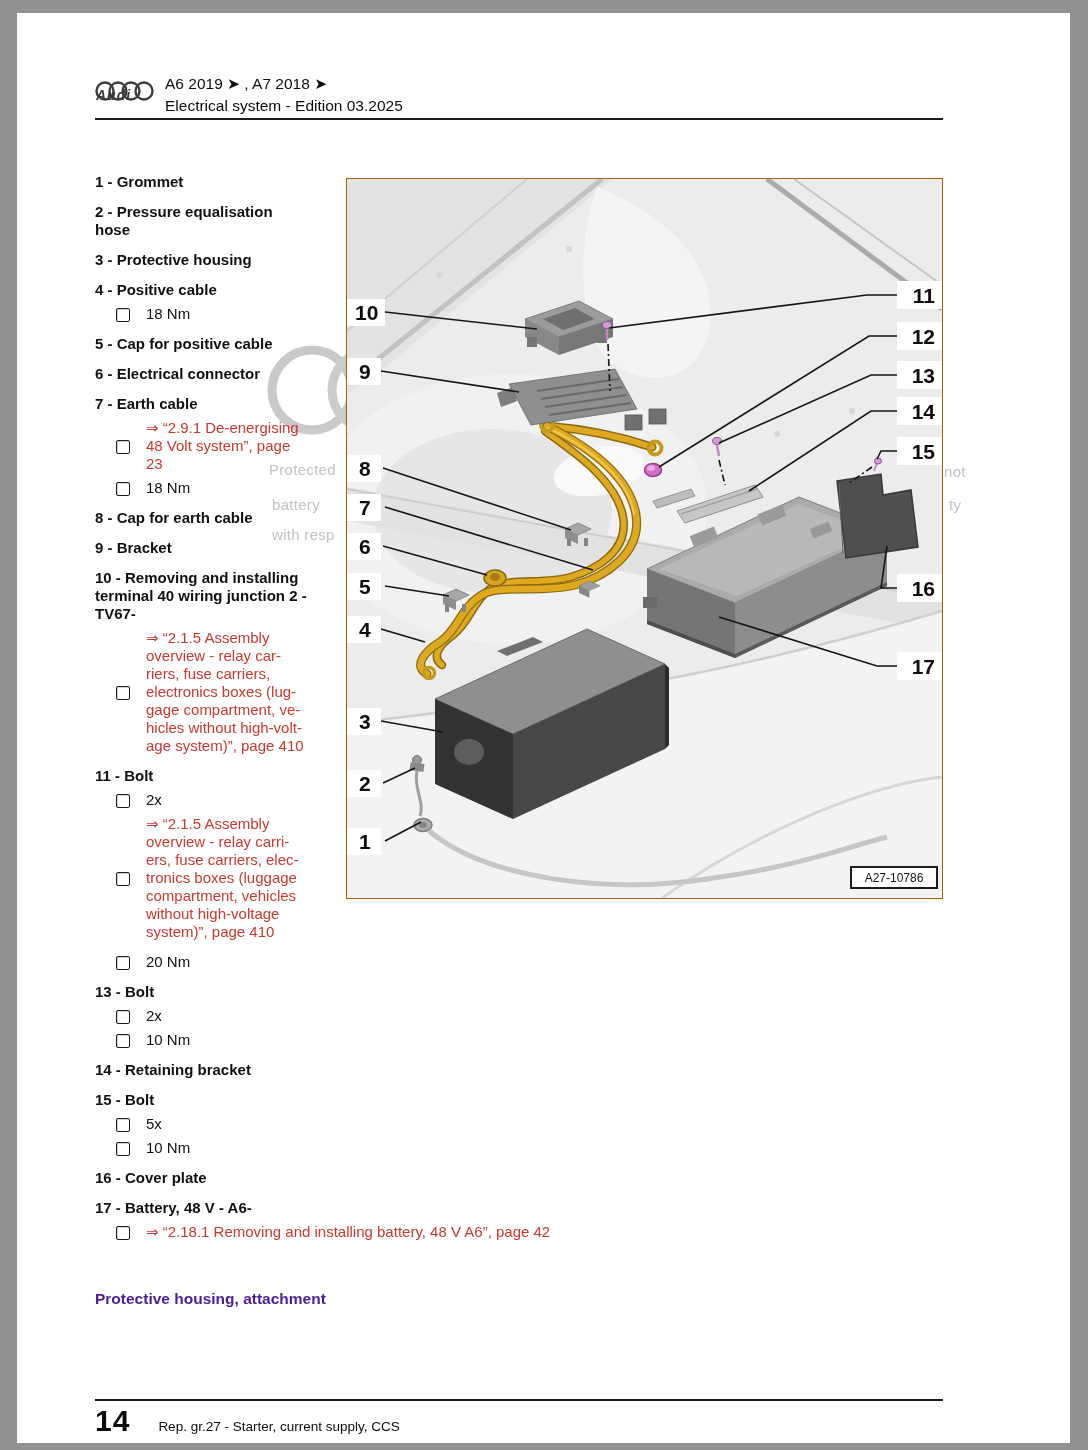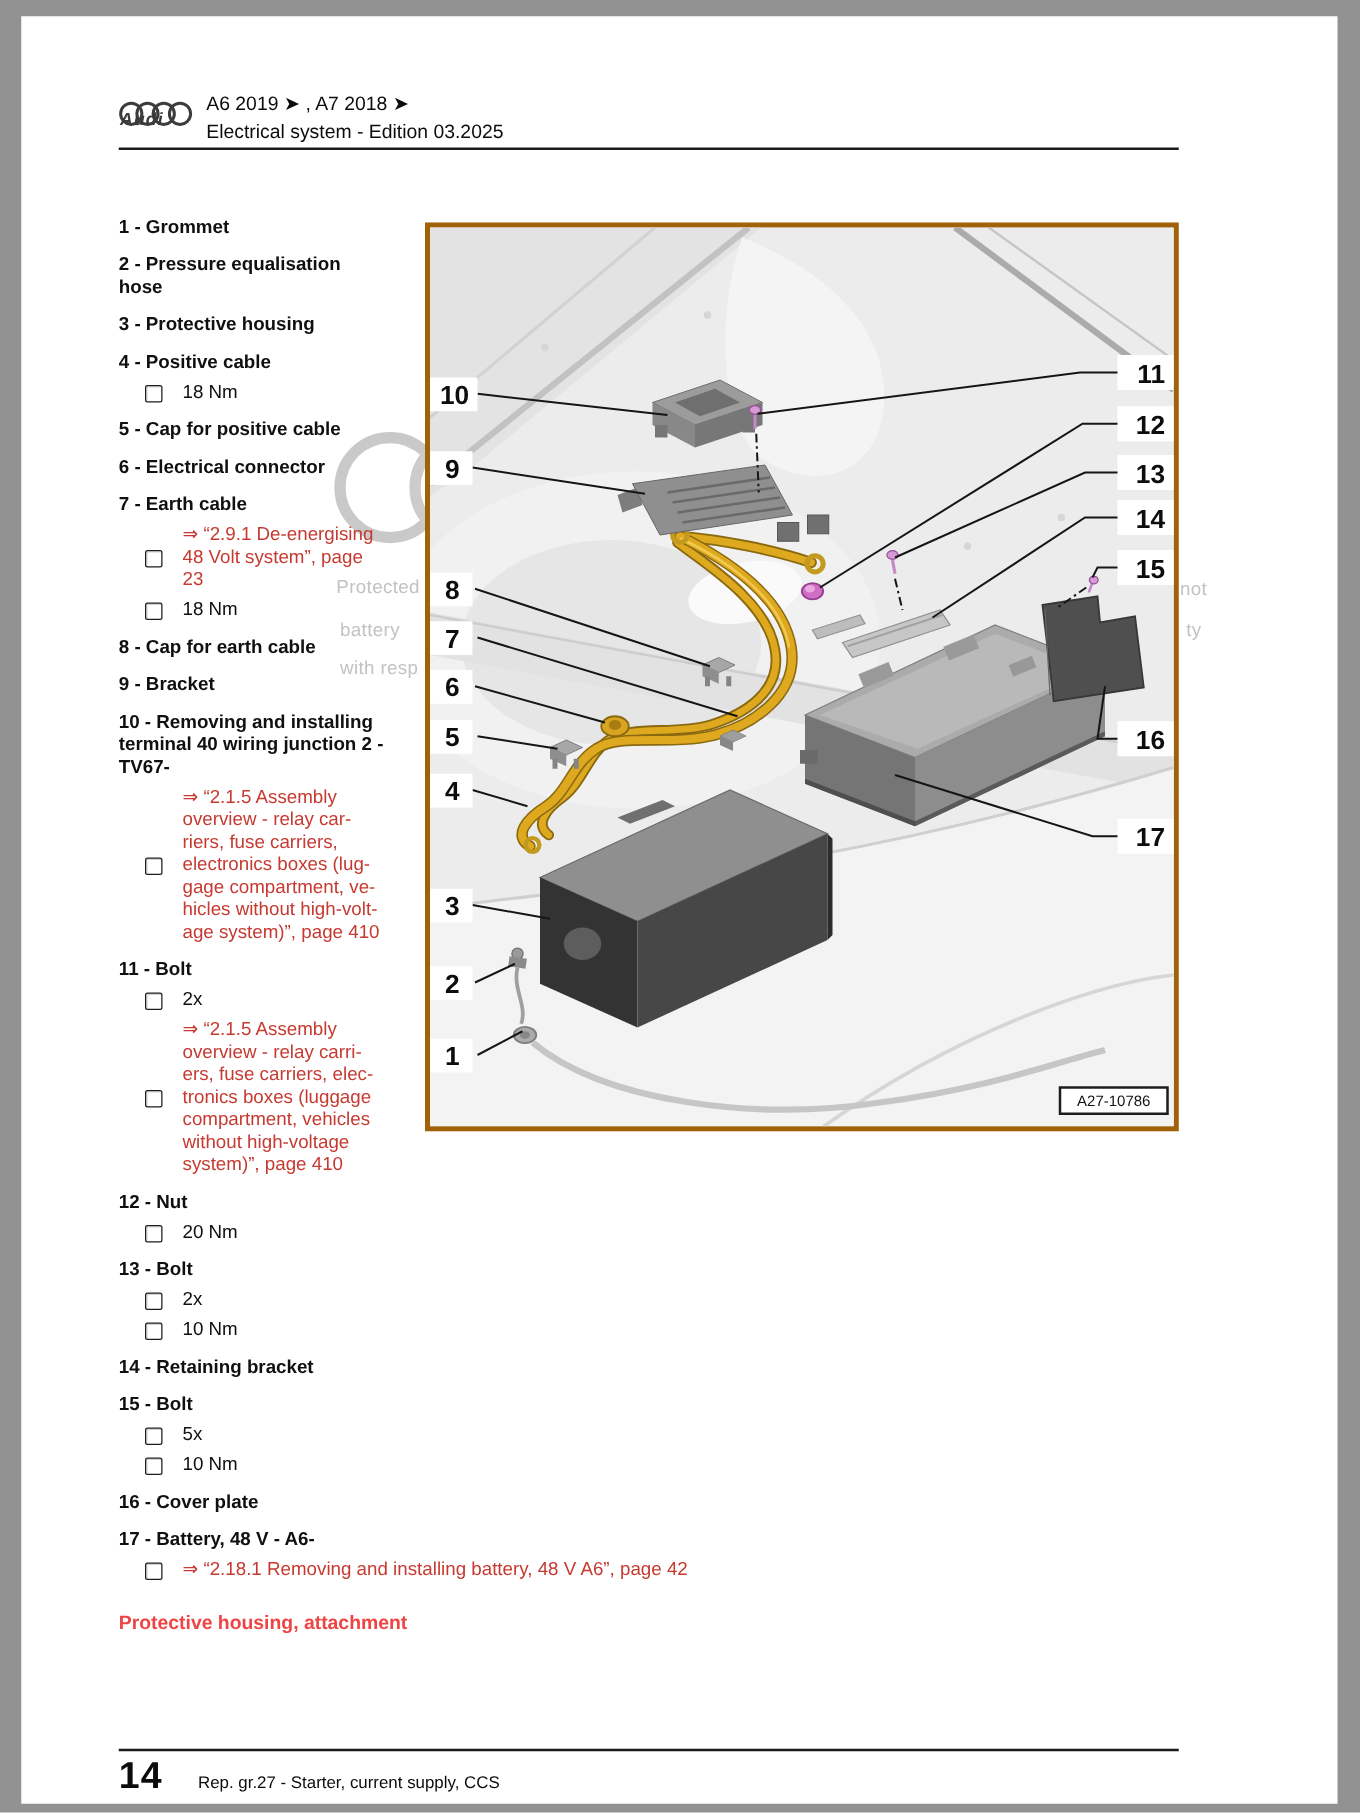--- a/index.html
+++ b/index.html
@@ -19,32 +19,32 @@
   .logo-word{position:absolute;left:1px;top:16px;font-size:14px;font-weight:bold;font-style:italic;
     letter-spacing:1px;color:#3a3a3a;}
   .head-titles{position:absolute;left:70px;top:2px;font-size:15.5px;line-height:22px;color:#0c0c0c;}
   .header-rule{position:absolute;left:78px;top:105px;width:848px;height:2px;background:#1a1a1a;}
   
   .rings-wm{position:absolute;left:250px;top:330px;z-index:0;}
   .wm-frag{position:absolute;z-index:1;color:#c3c2c2;font-size:15px;letter-spacing:.3px;}
   
   .content{position:absolute;left:78px;top:160px;width:848px;z-index:2;}
   .figure{
-    float:right;width:595px;height:719px;border:4px solid #a16207;background:#ececec;
+    float:right;width:595px;height:719px;border:1px solid #a16207;background:#ececec;
     margin:5px 0 10px 10px;position:relative;z-index:3;
   }
   .figure svg{display:block;}
   .part{margin:0 0 12px 0;font-size:15px;line-height:18px;color:#101010;}
   .part-title{font-weight:bold;}
   .sub{display:flex;margin-top:6px;padding-left:21px;align-items:center;}
   .cb{flex:0 0 auto;width:12px;height:12px;border:1.7px solid #1d1d1d;border-radius:2px;
     margin:2px 16px 0 0;box-shadow:inset 1px 1px 0 rgba(0,0,0,.18);background:#fff;}
   .xref{color:#c63a31;text-underline-offset:2px;cursor:pointer;}
   .spec{color:#101010;}
-  .section-heading{position:absolute;left:78px;top:1277px;font-size:15.5px;font-weight:bold;color:#ef4444;z-index:2;}
+  .section-heading{position:absolute;left:78px;top:1277px;font-size:15.5px;font-weight:bold;color:#4c1d95;z-index:2;}
   
   .footer{position:absolute;left:78px;top:1386px;width:848px;z-index:2;}
   .footer-rule{height:2px;background:#1a1a1a;margin-bottom:3px;}
   .footer-row{display:flex;align-items:baseline;}
   .page-num{font-size:30px;font-weight:bold;color:#0c0c0c;letter-spacing:1px;}
   .chapter{font-size:13.5px;color:#0c0c0c;margin-left:28px;}
   text.callout{font-weight:bold;font-size:21px;fill:#0d0d0d;font-family:"Liberation Sans","DejaVu Sans",sans-serif;}
   .ldr{stroke:#151515;stroke-width:1.6;fill:none;}
   .ldr-dash{stroke:#151515;stroke-width:1.6;fill:none;stroke-dasharray:7 3 2 3;}
 </style>
@@ -328,21 +328,20 @@
           <div class="sub">
             <span class="cb"></span>
             <span class="spec">2x</span>
           </div>
           <div class="sub">
             <span class="cb"></span>
             <span class="xref">⇒ “2.1.5 Assembly<br>overview - relay carri-<br>ers, fuse carriers, elec-<br>tronics boxes (luggage<br>compartment, vehicles<br>without high-voltage system)”, page 410</span>
           </div>
         </div>
         <div class="part">
-          <div class="part-title">12 - Nut</div>
           <div class="sub">
             <span class="cb"></span>
             <span class="spec">20 Nm</span>
           </div>
         </div>
         <div class="part">
           <div class="part-title">13 - Bolt</div>
           <div class="sub">
             <span class="cb"></span>
             <span class="spec">2x</span>

